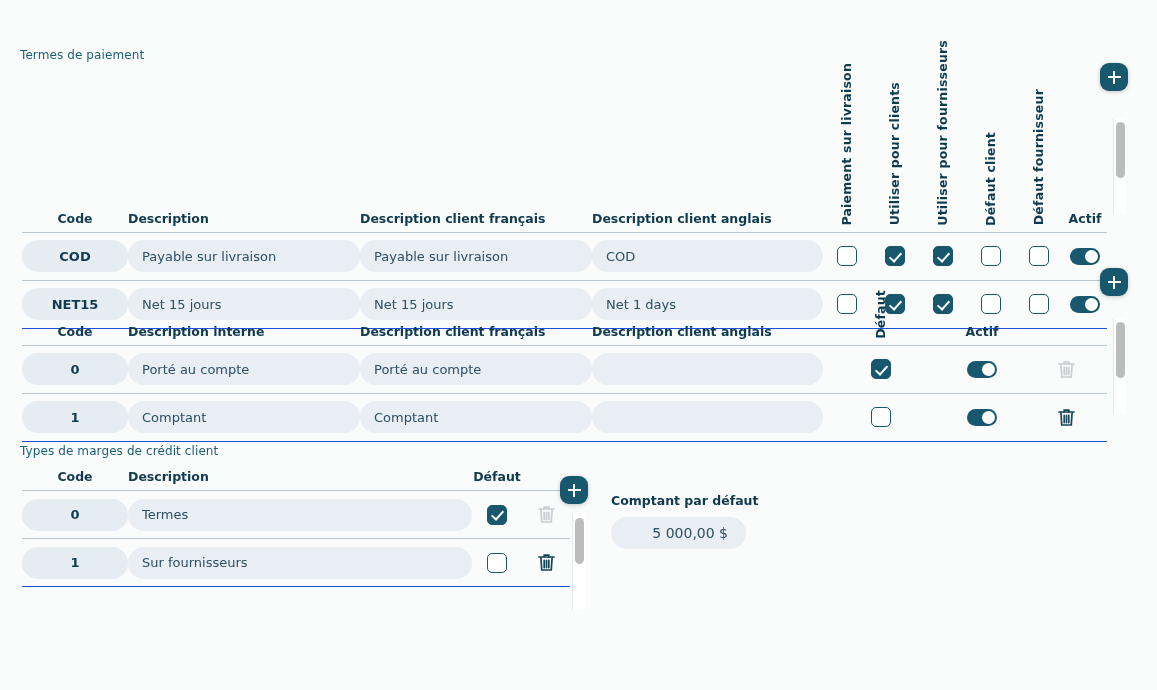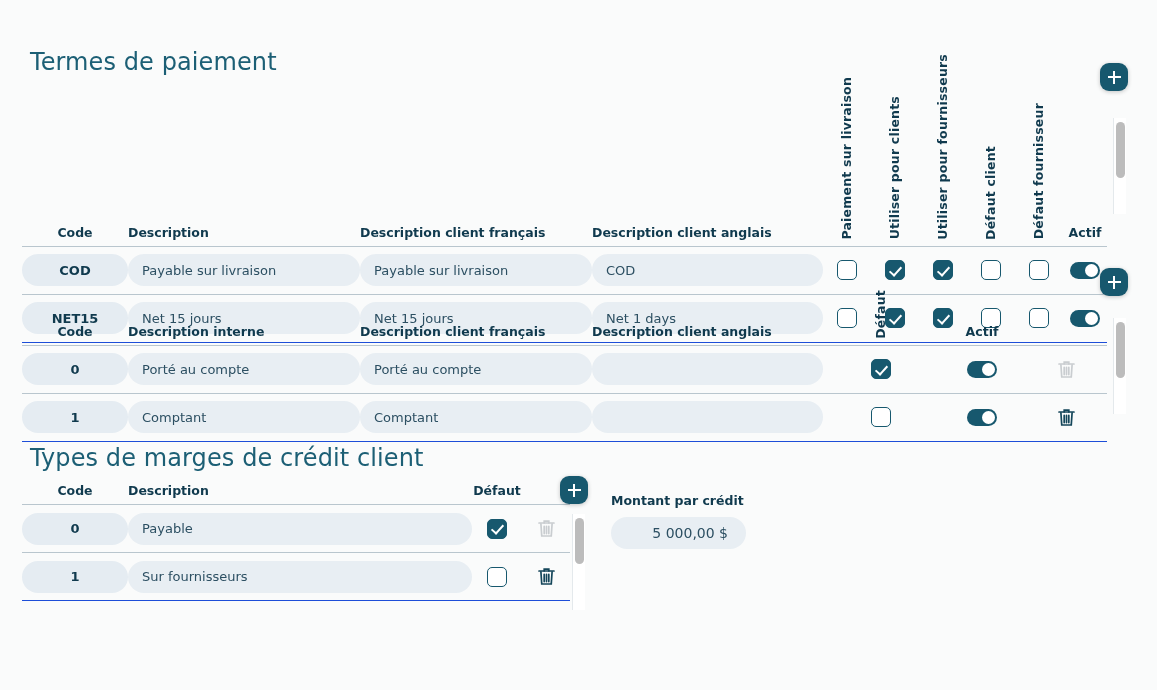--- a/index.html
+++ b/index.html
@@ -9,25 +9,25 @@
     background: #fafbfb;
     font-family: "DejaVu Sans", "Liberation Sans", sans-serif;
     color: #14465a;
     overflow: hidden;
   }
   .page { position: relative; width: 1157px; height: 690px; }
 
   .section { position: absolute; }
 
   .section-title {
-    font-size: 24px;
+    font-size: 12px;
     font-weight: 400;
     color: #1c5f75;
     letter-spacing: .1px;
-    margin-left: 30px;
+    margin-left: 20px;
   }
 
   .tablewrap { position: relative; margin-top: 11px; }
 
   table.grid { border-collapse: collapse; table-layout: fixed; }
   table.grid th {
     font-size: 12.5px;
     font-weight: 700;
     color: #103a4e;
     text-align: left;
@@ -385,21 +385,21 @@
             <th class="ctr">Défaut</th>
             <th></th>
           </tr>
         </thead>
         <tbody>
           <tr>
             <td class="cellpad">
                 <div class="pill">0</div>
               </td>
             <td class="cellpad">
-                <div class="field">Payable</div>
+                <div class="field">Termes</div>
               </td>
             <td>
                 <div class="cb on"></div>
               </td>
             <td>
               <svg class="trash" width="19" height="21" viewBox="0 0 19 21" fill="none" stroke="#c9cdd0" stroke-width="1.7" stroke-linecap="round">
                 <path d="M2 5h15"></path>
                   <path d="M7.2 5V3.2h4.6V5"></path>
                 <path d="M3.9 5.8l.85 12.2h9.5l.85-12.2"></path>
                 <path d="M7.2 8.4v7.2M9.5 8.4v7.2M11.8 8.4v7.2"></path>
@@ -429,18 +429,18 @@
       </table>
     </div>
 
     <div class="sbar" style="left:572px; top:70px; height:96px;">
       <div class="sthumb" style="top:4px; height:46px;"></div>
     </div>
 
     <div class="plusbtn" style="left:560px; top:32px;"></div>
 
     <div style="position:absolute; left:611px; top:49px; width:200px;">
-      <div style="font-size:12.5px; font-weight:700; color:#103a4e; margin-bottom:9px;">Montant par crédit</div>
+      <div style="font-size:12.5px; font-weight:700; color:#103a4e; margin-bottom:9px;">Comptant par défaut</div>
       <div class="field amount" style="width:135px;">5 000,00 $</div>
     </div>
   </div>
 
 </div>
 
 </body></html>

